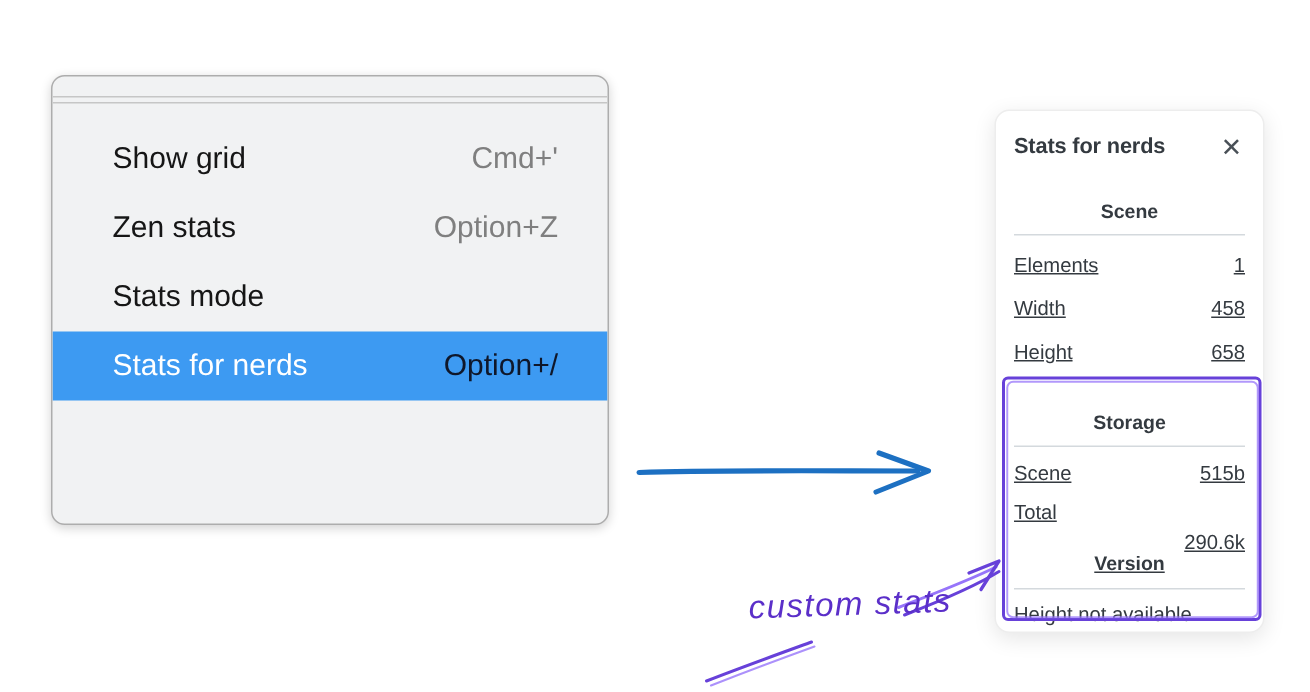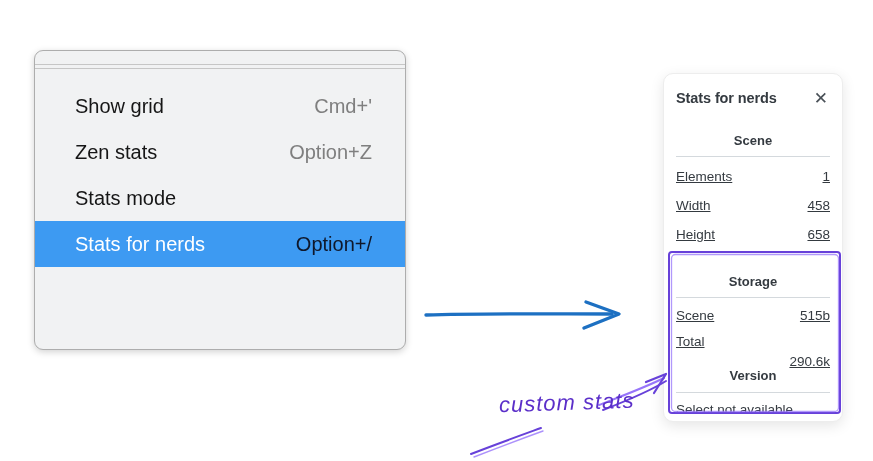--- a/index.html
+++ b/index.html
@@ -39,21 +39,21 @@
   }
   .panel-header { display:flex; justify-content:space-between; align-items:center; height:20px; }
   .panel-title { font-weight:bold; font-size:14.5px; letter-spacing:-0.1px; }
   .close-btn {
     background:none; border:none; font-size:17px; line-height:1;
     color:#495057; cursor:pointer; padding:0 2px; font-family:inherit;
   }
   .sec-heading { text-align:center; font-weight:bold; font-size:13px; height:18px; line-height:18px; }
   .sh-scene   { margin-top:24px; }
   .sh-storage { margin-top:28px; }
-  .sh-version { margin-top:15px; }
+  .sh-version { margin-top:15px;text-decoration:underline; }
   hr.sep { border:none; border-top:1px solid #d4d9dd; margin:6px 0 0; }
   hr.sep-v { margin-top:7px; }
   .stat-row { display:flex; justify-content:space-between; height:20px; line-height:20px;text-decoration:underline; }
   .rows-scene { margin-top:10px; }
   .rows-scene .stat-row + .stat-row { margin-top:9px; }
   .rows-storage { margin-top:8px; }
   .rows-storage .stat-row + .stat-row { margin-top:6px;flex-direction:column; }
   .stat-value { text-align:right; }
   .panel-note { margin-top:7px; height:20px; line-height:20px; white-space:nowrap; }
 
@@ -123,21 +123,21 @@
         <span class="stat-value">515b</span>
       </div>
       <div class="stat-row">
         <span class="stat-label">Total</span>
         <span class="stat-value">290.6k</span>
       </div>
     </div>
 
     <div class="sec-heading sh-version">Version</div>
     <hr class="sep sep-v">
-    <div class="panel-note">Select not available</div>
+    <div class="panel-note">Height not available</div>
   </div>
 
   <svg class="overlay" viewBox="0 0 873 461">
 
     <g>
       <path d="M426,315 C480,313.2 550,314 612,314" fill="none" stroke="#1d70c2" stroke-width="3.4" stroke-linecap="round"></path>
       <path d="M586,302 L619,314 L584,328" fill="none" stroke="#1d70c2" stroke-width="3.4" stroke-linecap="round" stroke-linejoin="round"></path>
     </g>
 
     <g>

